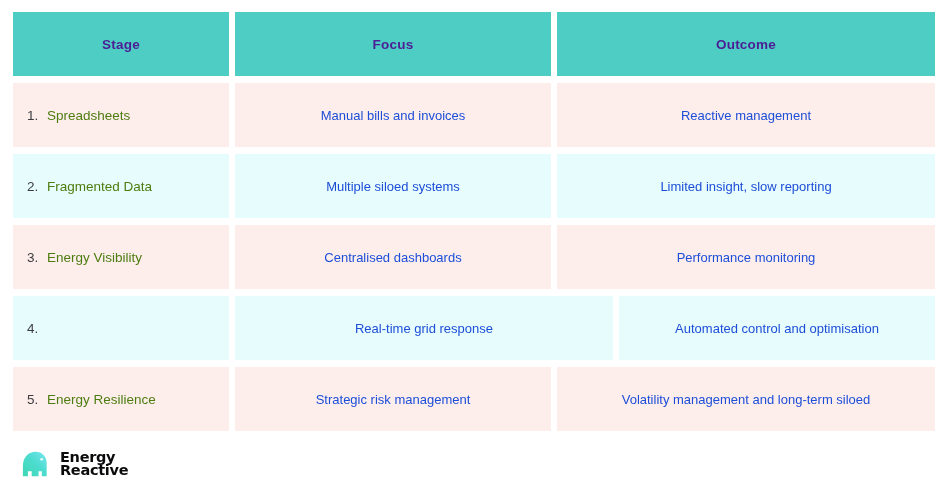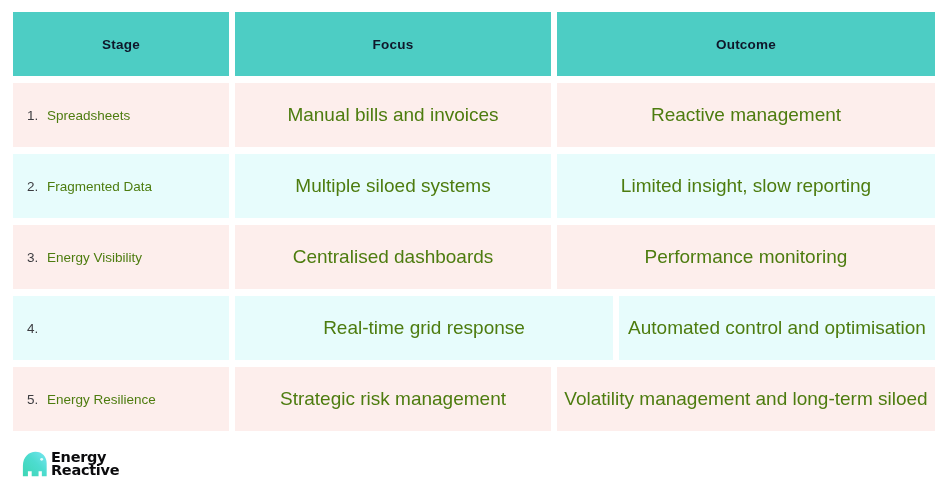--- a/index.html
+++ b/index.html
@@ -49,21 +49,21 @@
 
   
   .t-row.head .cell {
     height: 64px;
     background: #4dcdc4;
     justify-content: center;
   }
   .head-label {
     font-size: 13.5px;
     font-weight: bold;
-    color: #0f172a;
+    color: #4c1d95;
     letter-spacing: 0.2px;
     text-align: left;
   }
 
   
   .t-row.body .cell {
     height: 64px;
   }
   .t-row.pink .cell { background: #fdeeec; }
   .t-row.cyan .cell { background: #e7fcfc; }
@@ -81,34 +81,34 @@
     color: #3c3c40;
   }
   .stage-name {
     font-size: 13.5px;
     color: #4d7c0f;
     white-space: nowrap;
   }
 
   .cell.centered { justify-content: center; }
   .cell-text {
-    font-size: 19px;
-    color: #4d7c0f;
+    font-size: 13px;
+    color: #1d4ed8;
     text-align: center;
     white-space: nowrap;
   }
 
   
   .logo {
     position: absolute;
     left: 20px;
     top: 449px;
     display: flex;
     align-items: center;
-    gap: 2px;
+    gap: 11px;
   }
   .logo-mark {
     width: 29px;
     height: 30px;
     display: block;
   }
   .logo-text {
     display: flex;
     flex-direction: column;
     line-height: 0.92;

